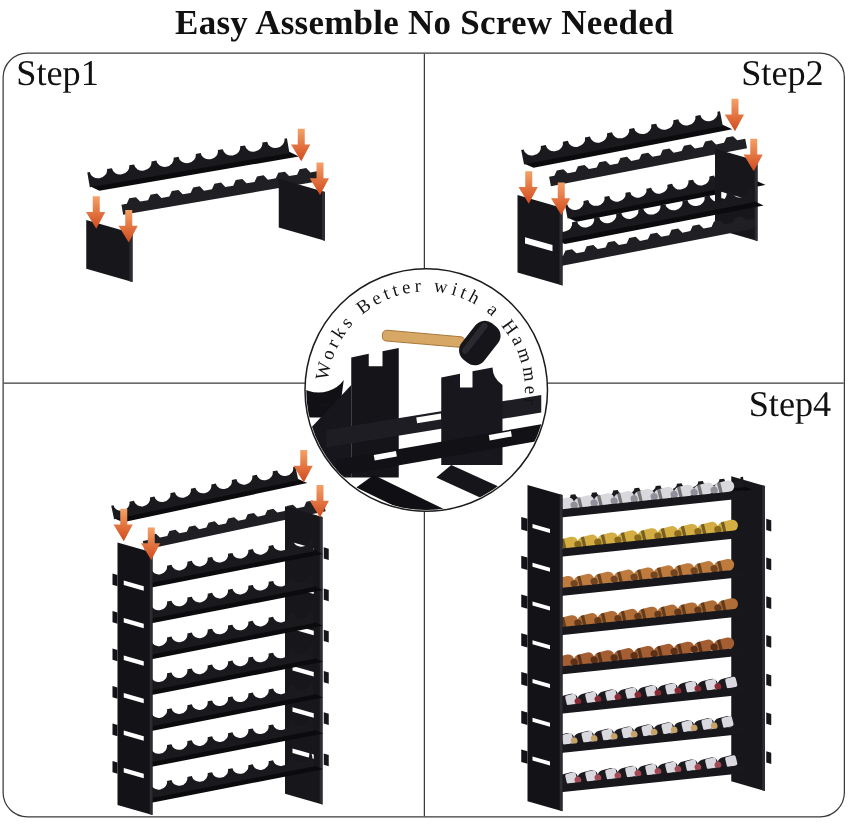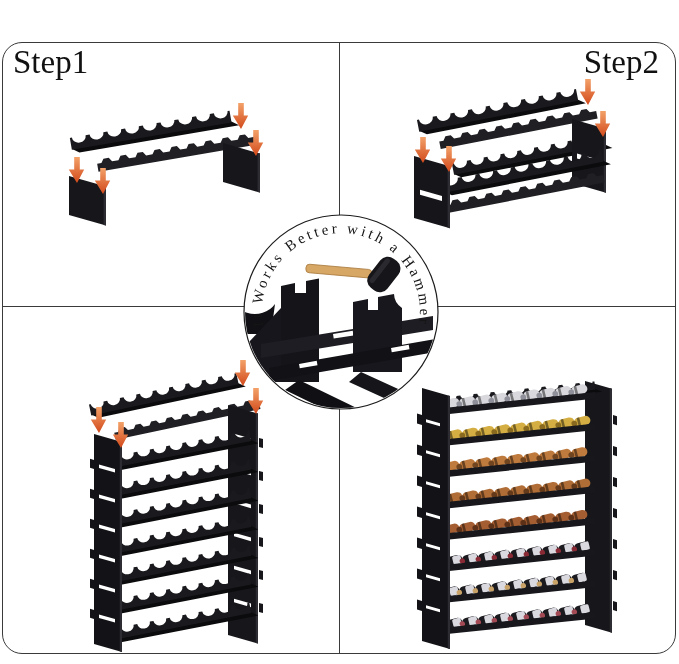--- a/index.html
+++ b/index.html
@@ -9,31 +9,32 @@
          font-size:28px;font-weight:700;letter-spacing:.2px;white-space:nowrap;}
   .board{position:absolute;left:2px;top:42px;width:672px;height:610px;
          border:1.4px solid #3a3a3a;border-radius:20px;}
   .vdiv{position:absolute;left:336px;top:0;width:1.3px;height:100%;background:#3a3a3a;}
   .hdiv{position:absolute;left:0;top:263px;width:100%;height:1.3px;background:#3a3a3a;}
   .quad{position:absolute;}
   .q1{left:0;top:0;width:336px;height:263px;}
   .q2{left:332px;top:0;width:334px;height:263px;}
   .q3{left:0;top:265px;width:336px;height:345px;}
   .q4{left:338px;top:265px;width:334px;height:345px;}
-  .step-label{position:absolute;top:1px;font-size:33px;line-height:1.1;}
+  .step-label{position:absolute;top:1px;font-size:29px;line-height:1.1;}
   .tl{left:10px;} .tr{right:10px;}
   .art{position:absolute;left:0;top:0;}
   .badge{position:absolute;left:238px;top:169px;width:200px;height:200px;}
   .curvetext{font-family:"Liberation Serif",serif;font-size:15px;letter-spacing:3px;fill:#151515;}
 </style>
 </head>
 <body>
 
 <div class="page">
 
+  <div class="title">Easy Assemble No Screw Needed</div>
 
   <div class="board">
 
     <svg width="0" height="0" style="position:absolute">
       <defs>
         <linearGradient id="agrad" x1="0" y1="0" x2="0" y2="1">
           <stop offset="0" stop-color="#f3a269"></stop>
             <stop offset="1" stop-color="#d2491b"></stop>
         </linearGradient>
         <g id="arrow">
@@ -161,20 +162,21 @@
             <rect x="5" y="179" width="16" height="3.6" fill="#fff"></rect>
         </g>
         <use href="#arrow" transform="translate(233,52)"></use>
         <use href="#arrow" transform="translate(246,80)"></use>
         <use href="#arrow" transform="translate(89,99)"></use>
         <use href="#arrow" transform="translate(111,114)"></use>
       </svg>
     </div>
 
     <div class="quad q4">
+      <span class="step-label tr">Step4</span>
       <svg class="art" width="334" height="345" viewBox="0 0 334 345">
         <g transform="translate(244,73) skewY(16)">
           <rect width="27" height="244" fill="#17171b"></rect>
             <rect x="24.8" width="2.2" height="244" fill="#2c2c32"></rect>
           <rect x="28" y="26" width="4" height="9" fill="#17171b"></rect>
             <rect x="28" y="57" width="4" height="9" fill="#17171b"></rect>
           <rect x="28" y="88" width="4" height="9" fill="#17171b"></rect>
             <rect x="28" y="119" width="4" height="9" fill="#17171b"></rect>
           <rect x="28" y="150" width="4" height="9" fill="#17171b"></rect>
             <rect x="28" y="181" width="4" height="9" fill="#17171b"></rect>

